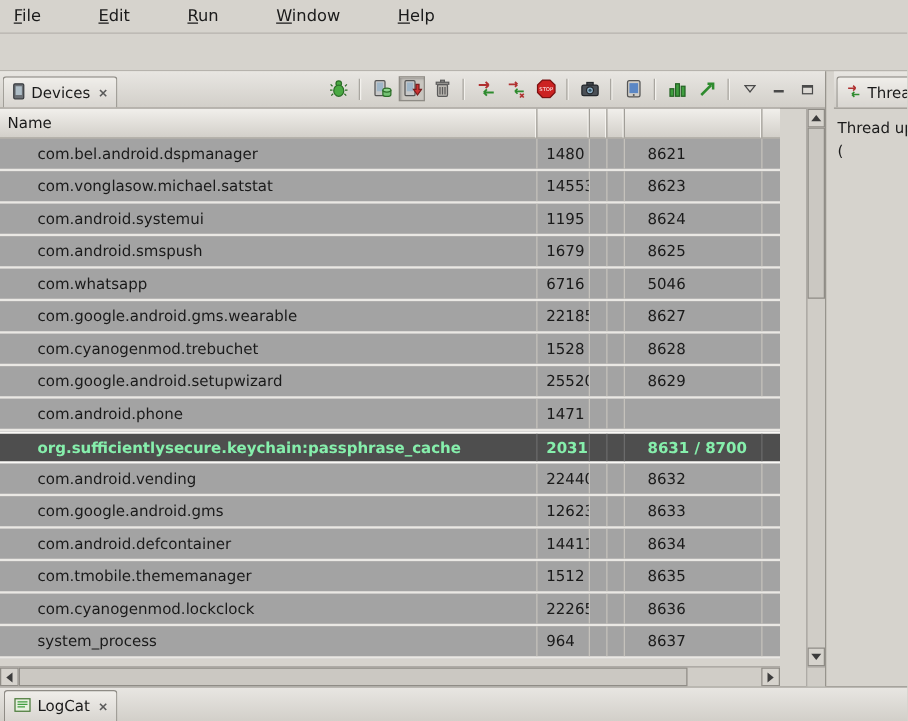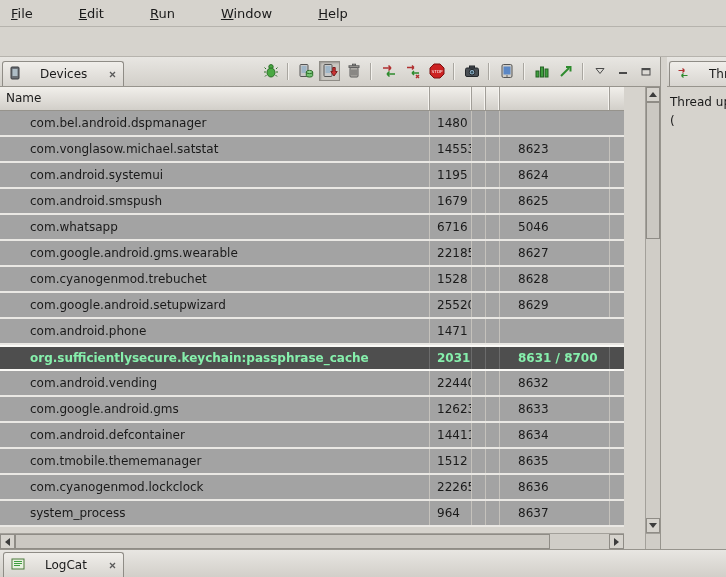--- a/index.html
+++ b/index.html
@@ -13,21 +13,21 @@
 
   .blankbar { height:30px; border-bottom:1px solid #b6b3ad; }
 
   .main { display:flex; height:492px; }
 
   .devices-panel { width:661px; min-width:661px; display:flex; flex-direction:column; border-right:1px solid #97948d; background:#d6d3cd; }
   .sash-v { width:6px; }
   .threads-panel { flex:1; min-width:0; display:flex; flex-direction:column; overflow:hidden; }
 
   .view-header { height:30px; min-height:30px; display:flex; align-items:flex-end; background:linear-gradient(#e8e6e2,#d2cfc9); border-bottom:1px solid #97948d; padding-left:2px; overflow:hidden; }
-  .tab { display:flex; align-items:center; gap:20px; height:25px; padding:0 7px; background:linear-gradient(#f0eeea,#d8d5d0); border:1px solid #8f8c86; border-bottom:none; border-radius:3px 3px 0 0; white-space:nowrap; flex-shrink:0; }
+  .tab { display:flex; align-items:center; gap:5px; height:25px; padding:0 7px; background:linear-gradient(#f0eeea,#d8d5d0); border:1px solid #8f8c86; border-bottom:none; border-radius:3px 3px 0 0; white-space:nowrap; flex-shrink:0; }
   .tab-label { font-size:12px; }
   .tab-close { display:flex; align-items:center; margin-left:2px; }
 
   .toolbar { margin-left:auto; display:flex; align-items:center; padding:0 4px 5px 0; gap:3px; flex-shrink:0; }
   .tbtn { width:21px; height:20px; display:flex; align-items:center; justify-content:center; border:1px solid transparent; }
   .tbtn.pressed { background:#c9c6c0; border:1px solid #8f8c86; box-shadow:inset 1px 1px 2px rgba(0,0,0,0.25); }
   .tsep { width:0; height:17px; border-left:1px solid #a9a6a0; border-right:1px solid #f3f1ed; margin:0 3px; }
   .win-ctl { width:20px; height:18px; display:flex; align-items:center; justify-content:center; }
 
   .table-wrap { flex:1; display:flex; min-height:0;gap:21px; }
@@ -220,20 +220,21 @@
             <div class="th c4"></div>
             <div class="th port"></div>
             <div class="th rest"></div>
           </div>
           <div class="tbody">
               <div class="trow">
                 <div class="cell name">com.bel.android.dspmanager</div>
                 <div class="cell pid">1480</div>
                 <div class="cell c3"></div>
                 <div class="cell c4"></div>
+                <div class="cell port">8621</div>
                 <div class="cell rest"></div>
               </div>
               <div class="trow">
                 <div class="cell name">com.vonglasow.michael.satstat</div>
                 <div class="cell pid">14553</div>
                 <div class="cell c3"></div>
                 <div class="cell c4"></div>
                 <div class="cell port">8623</div>
                 <div class="cell rest"></div>
               </div>

